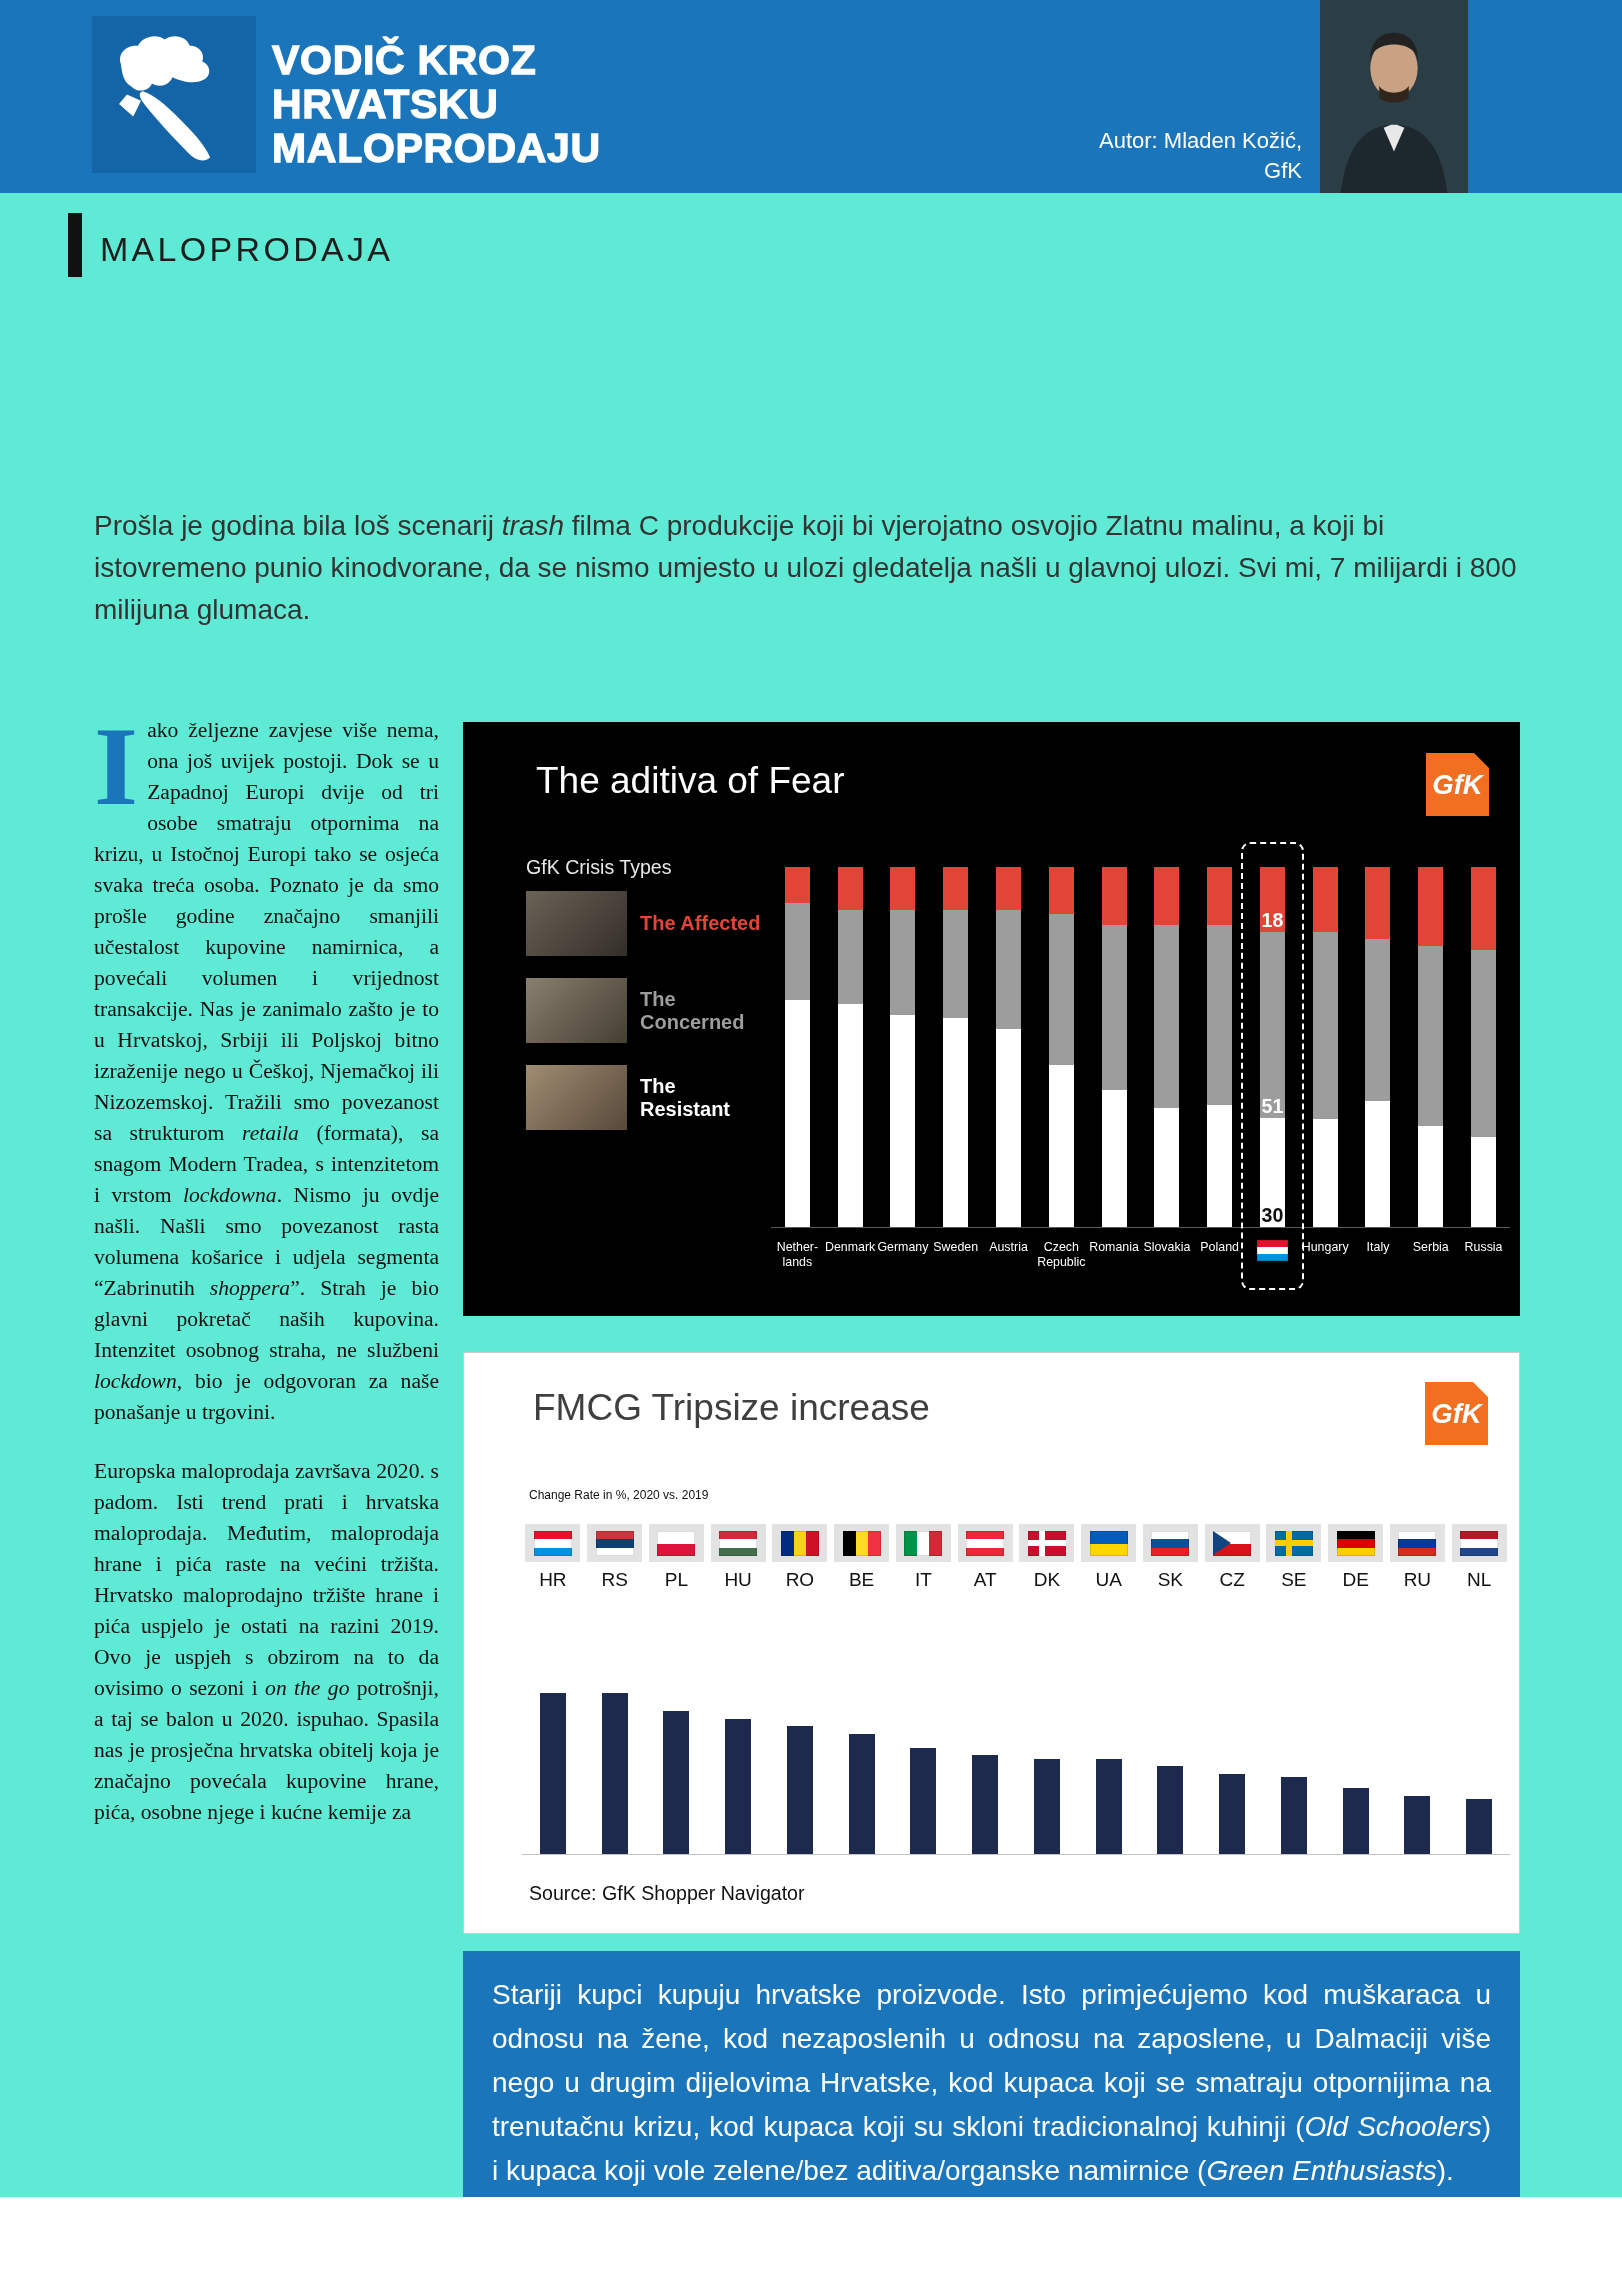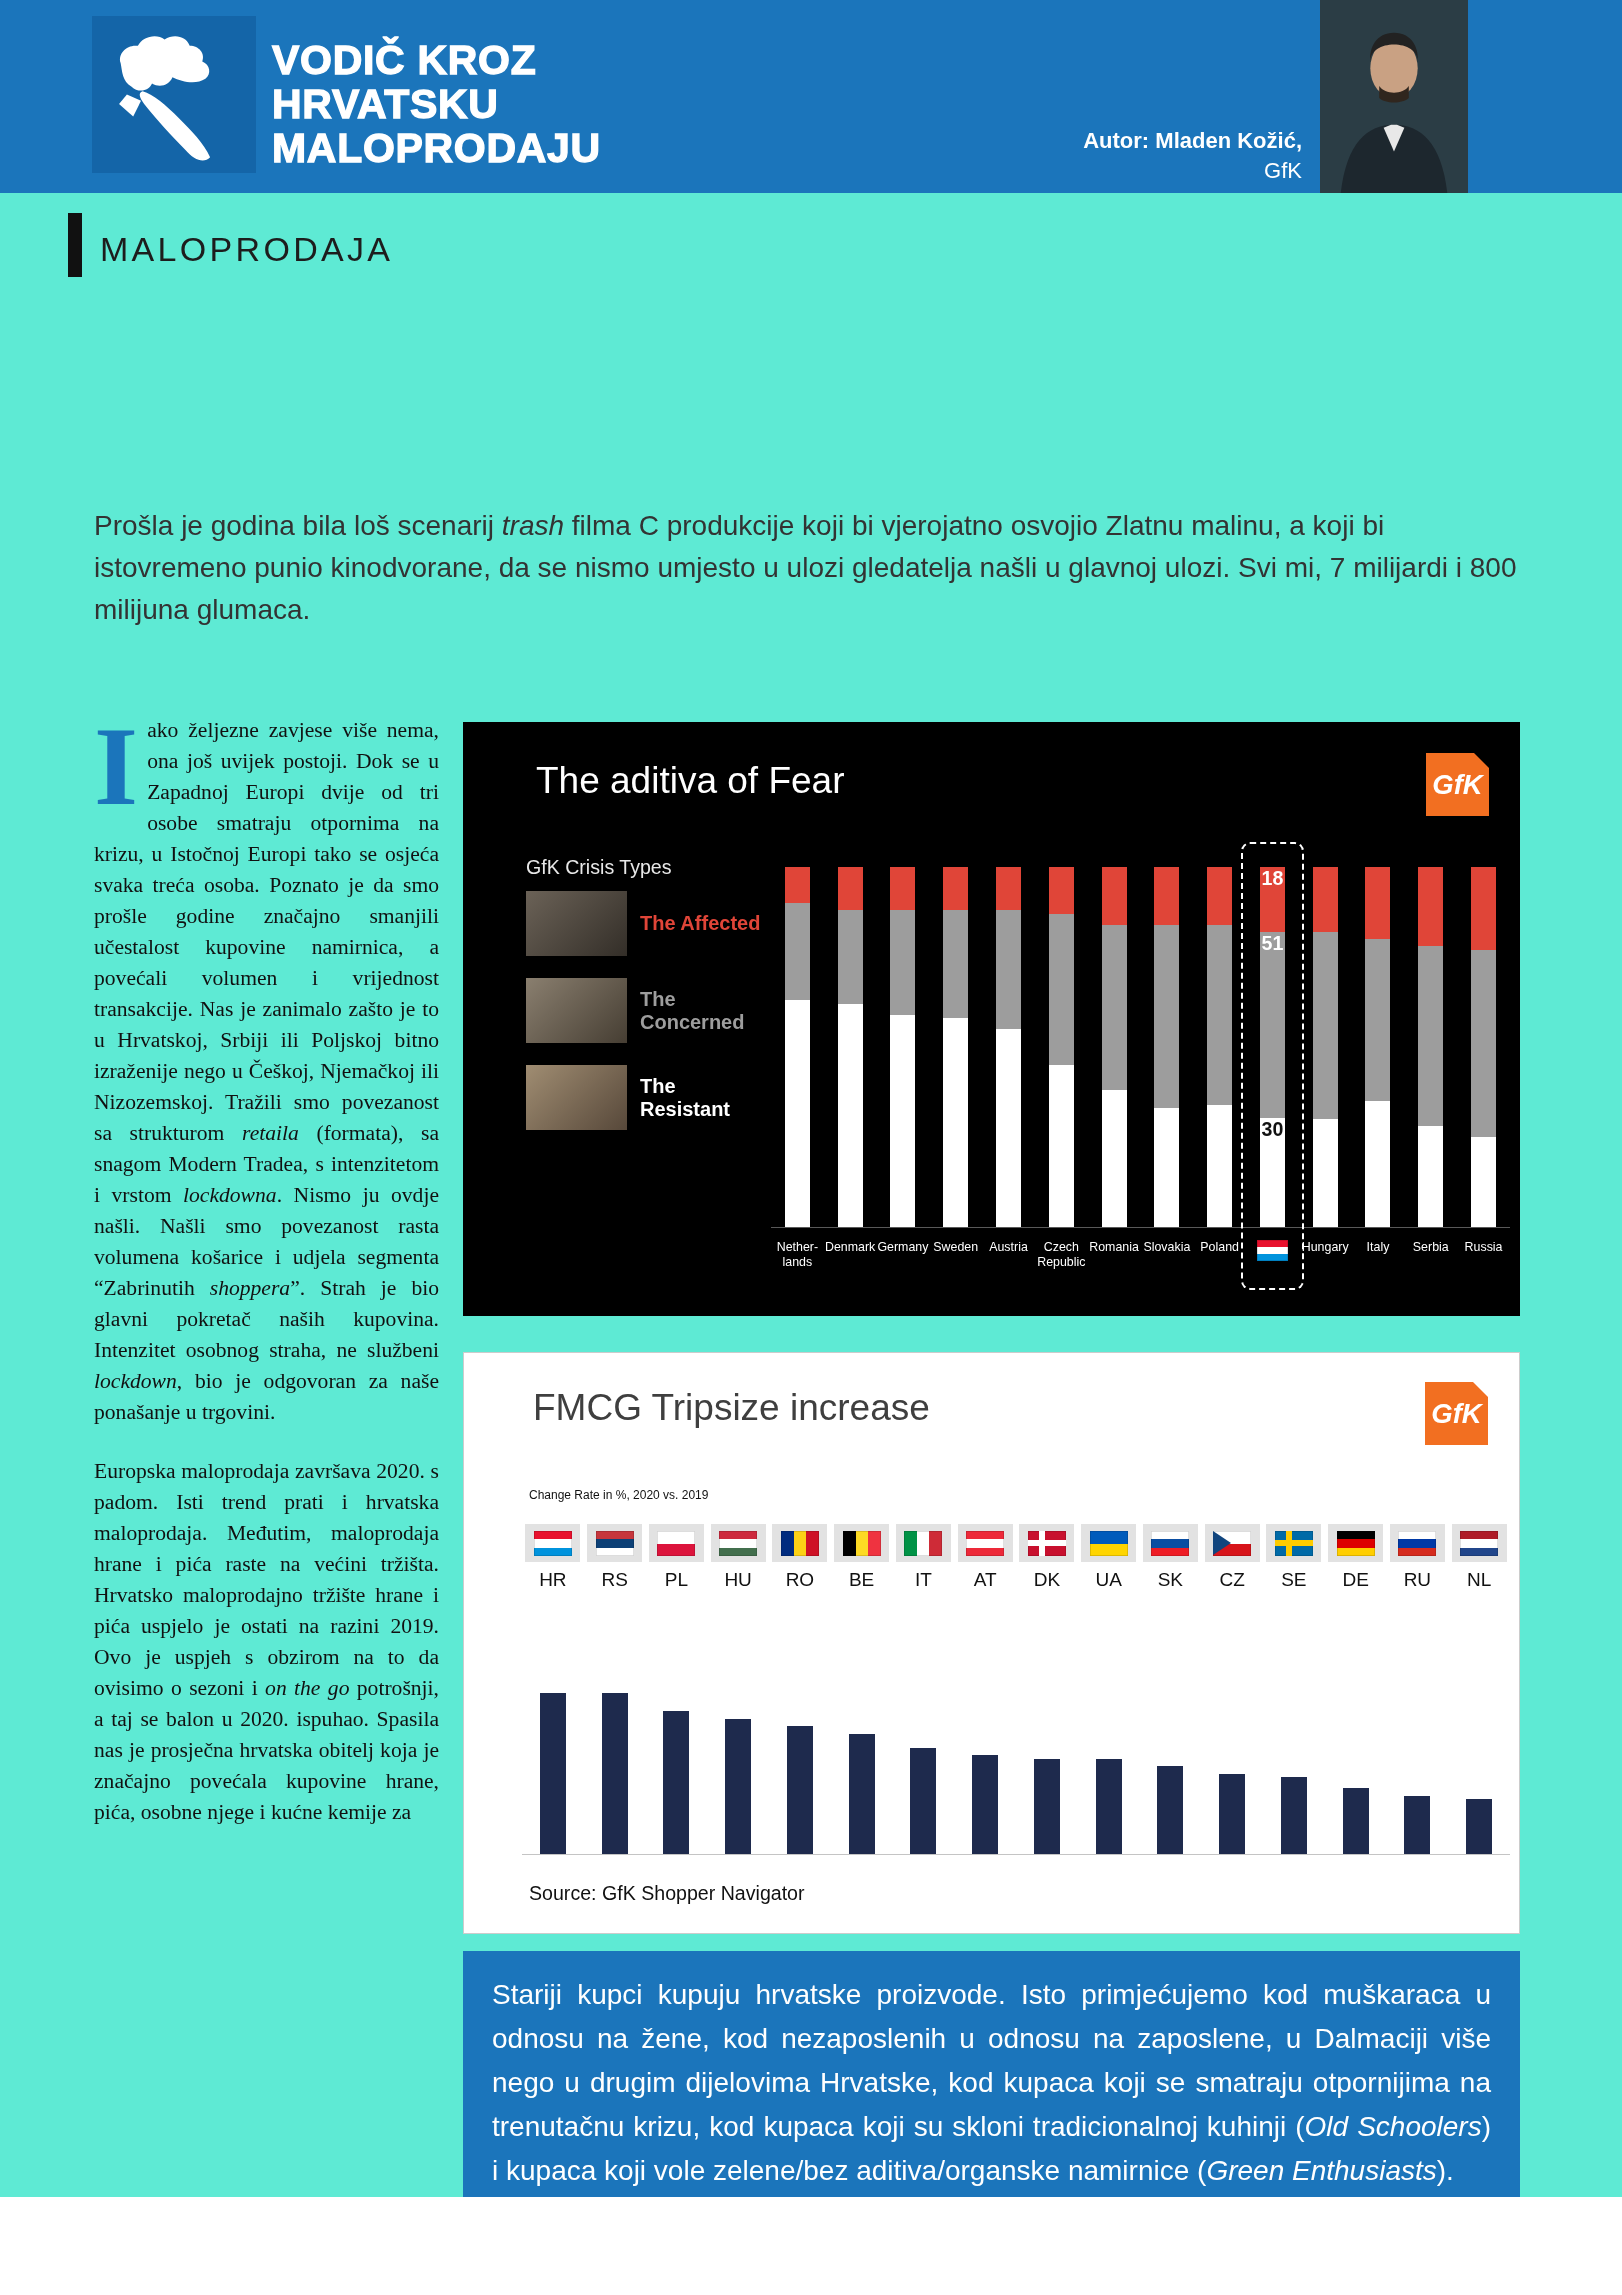--- a/index.html
+++ b/index.html
@@ -6,21 +6,21 @@
   body{font-family:"Liberation Sans",sans-serif;background:#ffffff;}
   .page{position:relative;width:1623px;height:2197px;background:#5eead4;overflow:hidden;}
 
   
   .header{position:absolute;left:0;top:0;width:1623px;height:193px;background:#1b75bb;}
   .logo-box{position:absolute;left:92px;top:15.7px;width:164px;height:157px;background:#1465a8;}
   .logo-box svg{width:100%;height:100%;display:block;}
   .header-title{position:absolute;left:272px;top:38px;color:#fff;font-weight:bold;
     font-size:41px;line-height:44px;letter-spacing:0.7px;-webkit-text-stroke:1.3px #fff;}
   .author-block{position:absolute;left:785px;top:128px;width:517px;text-align:right;color:#fff;}
-  .author-name{font-size:22px;font-weight:bold;}
+  .author-name{font-size:22px;font-weight:normal;}
   .author-org{font-size:22px;margin-top:3.9px;}
   .author-photo{position:absolute;left:1320px;top:0;width:148px;height:193px;overflow:hidden;background:#263840;}
   .author-photo svg{width:100%;height:100%;display:block;}
 
   
   .section-bar{position:absolute;left:68px;top:213px;width:14.4px;height:64px;background:#111;}
   .section-label{position:absolute;left:100px;top:230px;font-size:34px;letter-spacing:3.3px;color:#1d1d1d;}
   .headline{position:absolute;left:89px;top:322px;font-size:97px;font-weight:bold;
     letter-spacing:-2px;color:#000;-webkit-text-stroke:2px #000;white-space:nowrap;}
   .lead{position:absolute;left:94px;top:505px;width:1436px;font-size:28px;line-height:42px;color:#333;}
@@ -49,21 +49,21 @@
   .c1-legend-item{display:flex;align-items:center;margin-bottom:22px;}
   .c1-thumb{width:101px;height:65px;margin-right:13px;flex:none;}
   .c1-thumb.t0{background:linear-gradient(135deg,#6b6257,#332e28);}
   .c1-thumb.t1{background:linear-gradient(135deg,#8a7f6f,#463e33);}
   .c1-thumb.t2{background:linear-gradient(135deg,#a08d72,#57483a);}
   .c1-legend-label{font-size:20px;font-weight:bold;}
   .c1-plot{position:absolute;left:308px;top:145px;width:739px;height:361px;display:flex;
     border-bottom:0.7px solid rgba(255,255,255,.35);}
   .c1-col{flex:1;position:relative;display:flex;align-items:flex-end;justify-content:center;}
   .c1-bar{width:25px;height:100%;display:flex;flex-direction:column;position:relative;z-index:1;}
-  .c1-seg{width:100%;display:flex;align-items:flex-start;justify-content:center;}
+  .c1-seg{width:100%;display:flex;align-items:flex-end;justify-content:center;}
   .c1-seg-label{font-size:19.6px;color:#fff;font-weight:bold;}
   .c1-seg-label.dark{color:#111;}
   .c1-highlight{position:absolute;left:-5.2px;right:-5.2px;top:-25px;bottom:-63px;
     border:2px dashed #fff;border-radius:9.2px;z-index:2;pointer-events:none;}
   .c1-labels{position:absolute;left:308px;top:518px;width:739px;display:flex;}
   .c1-cat{flex:1;text-align:center;font-size:12.4px;line-height:15px;color:#fff;white-space:pre-line;}
   .c1-cat.flagcat{display:flex;justify-content:center;align-items:flex-start;}
   .c1-cat .flag{width:31px;height:21px;}
 
   

